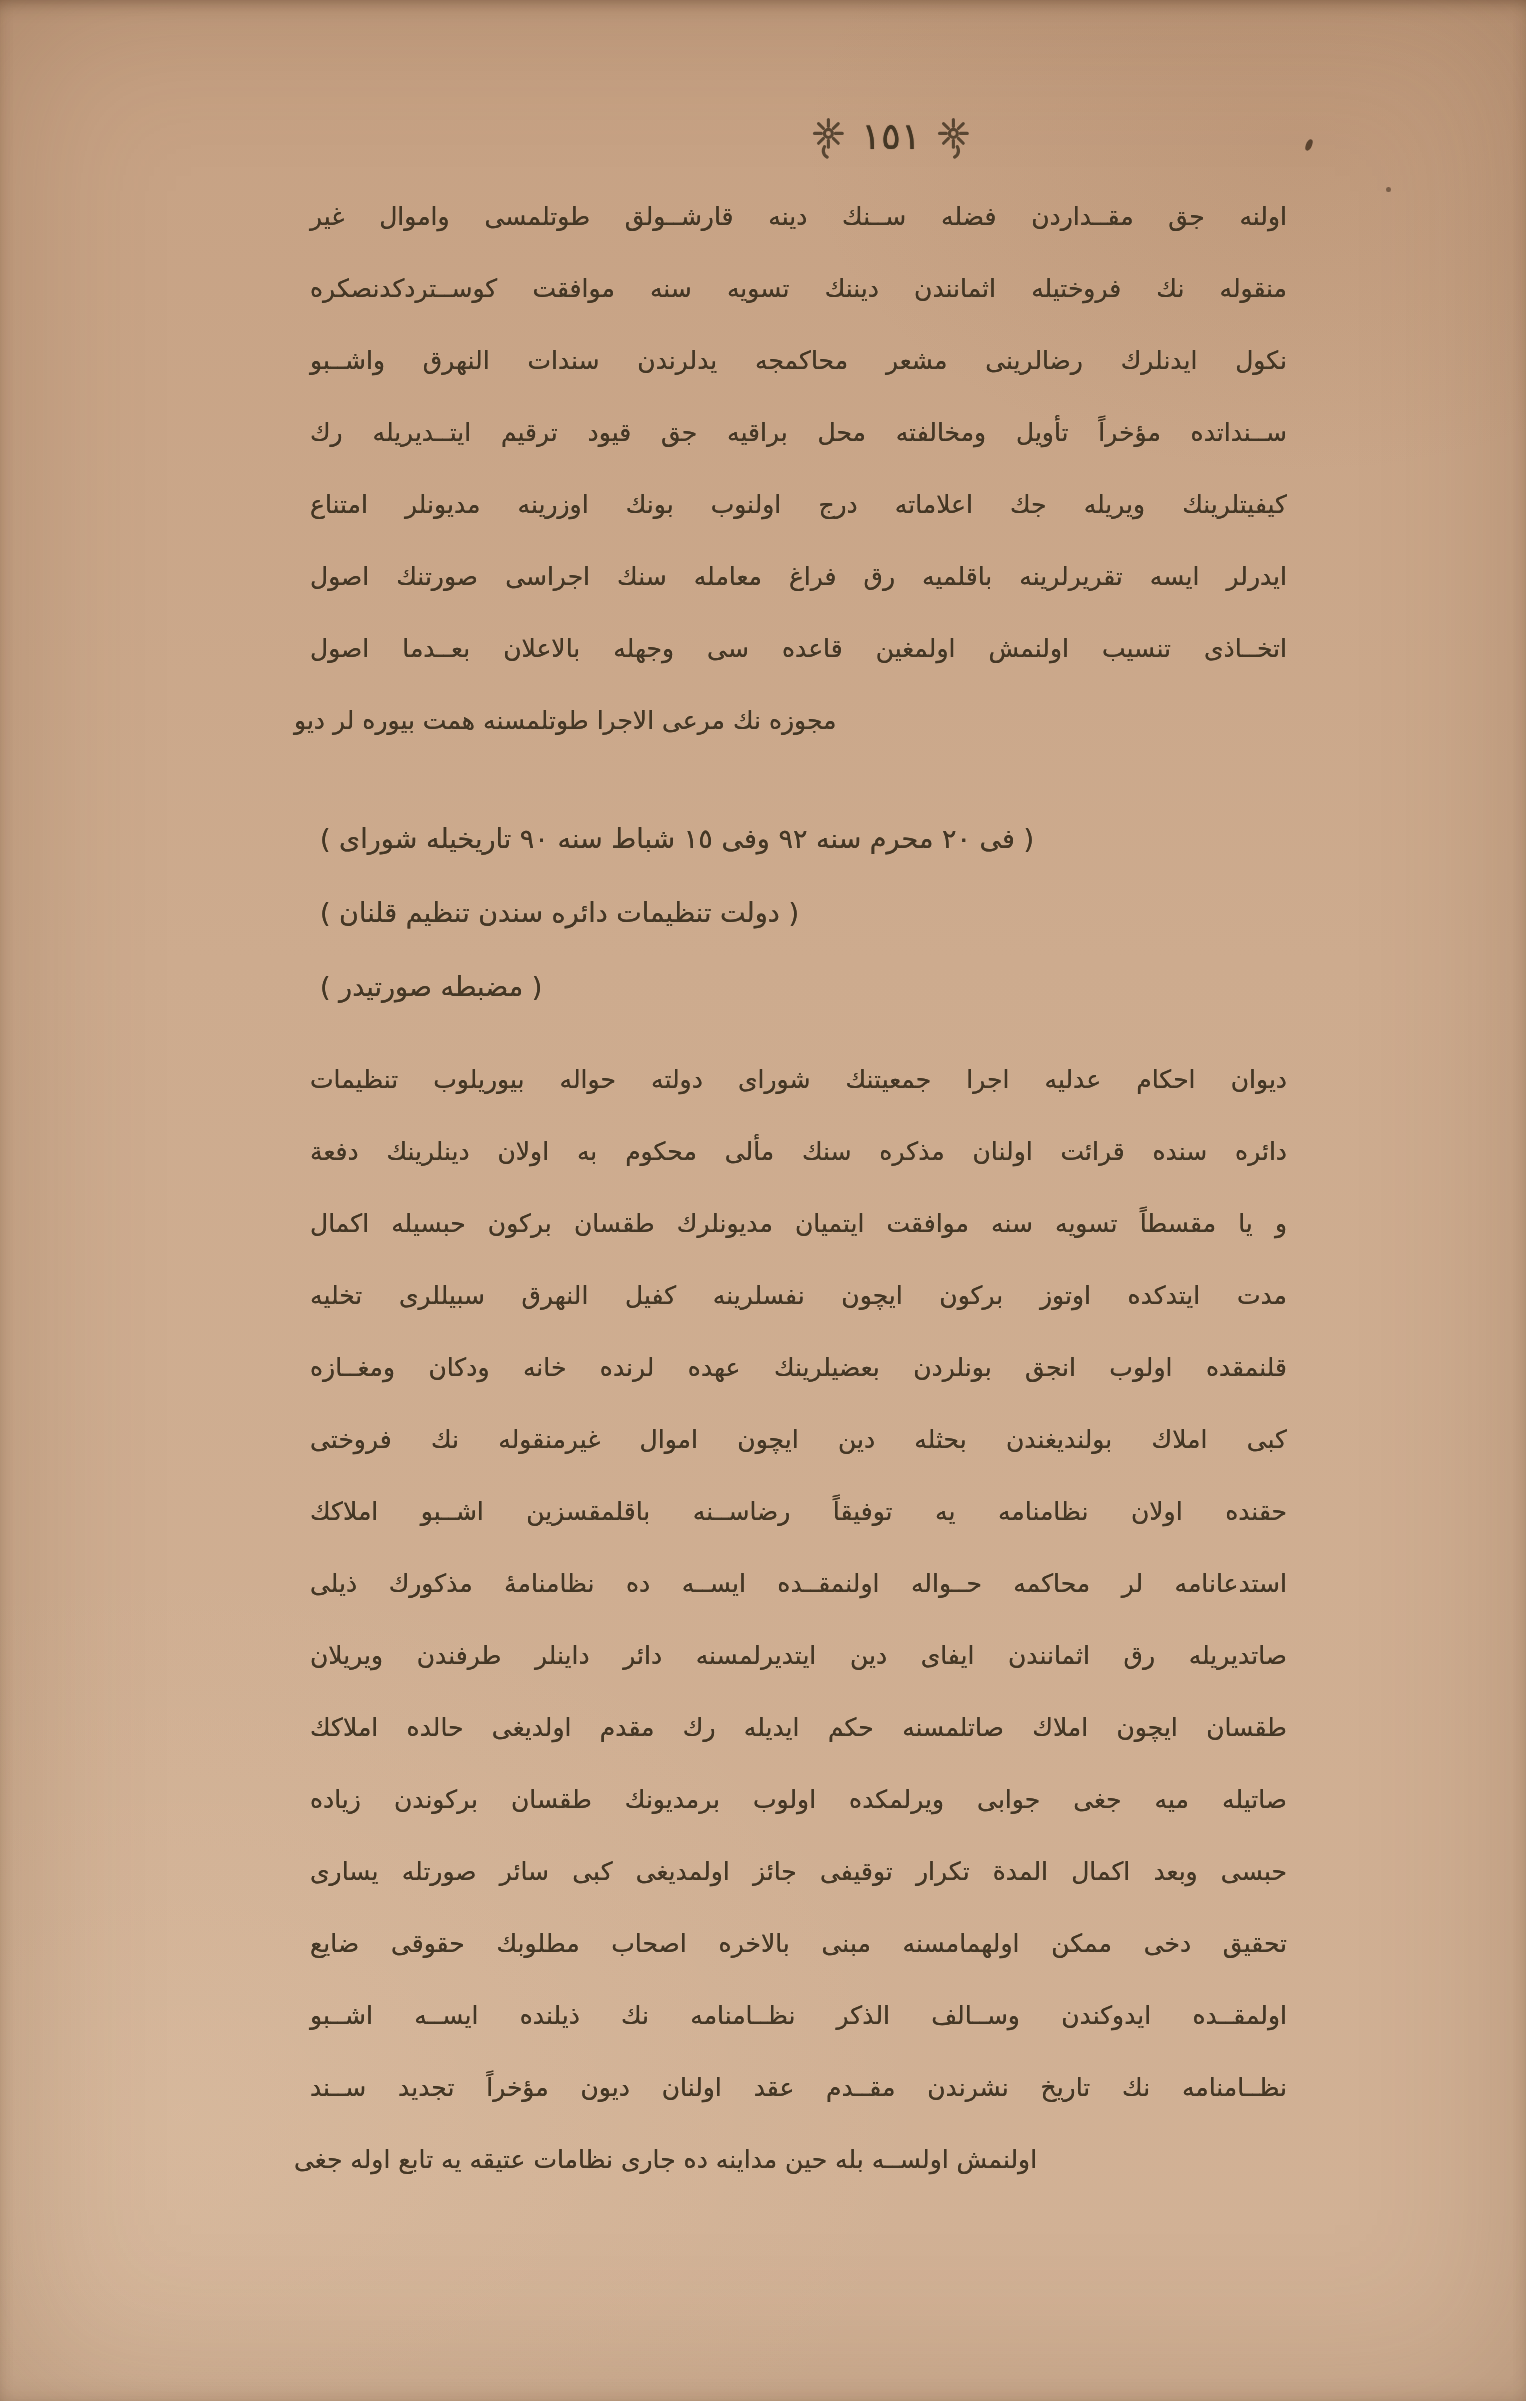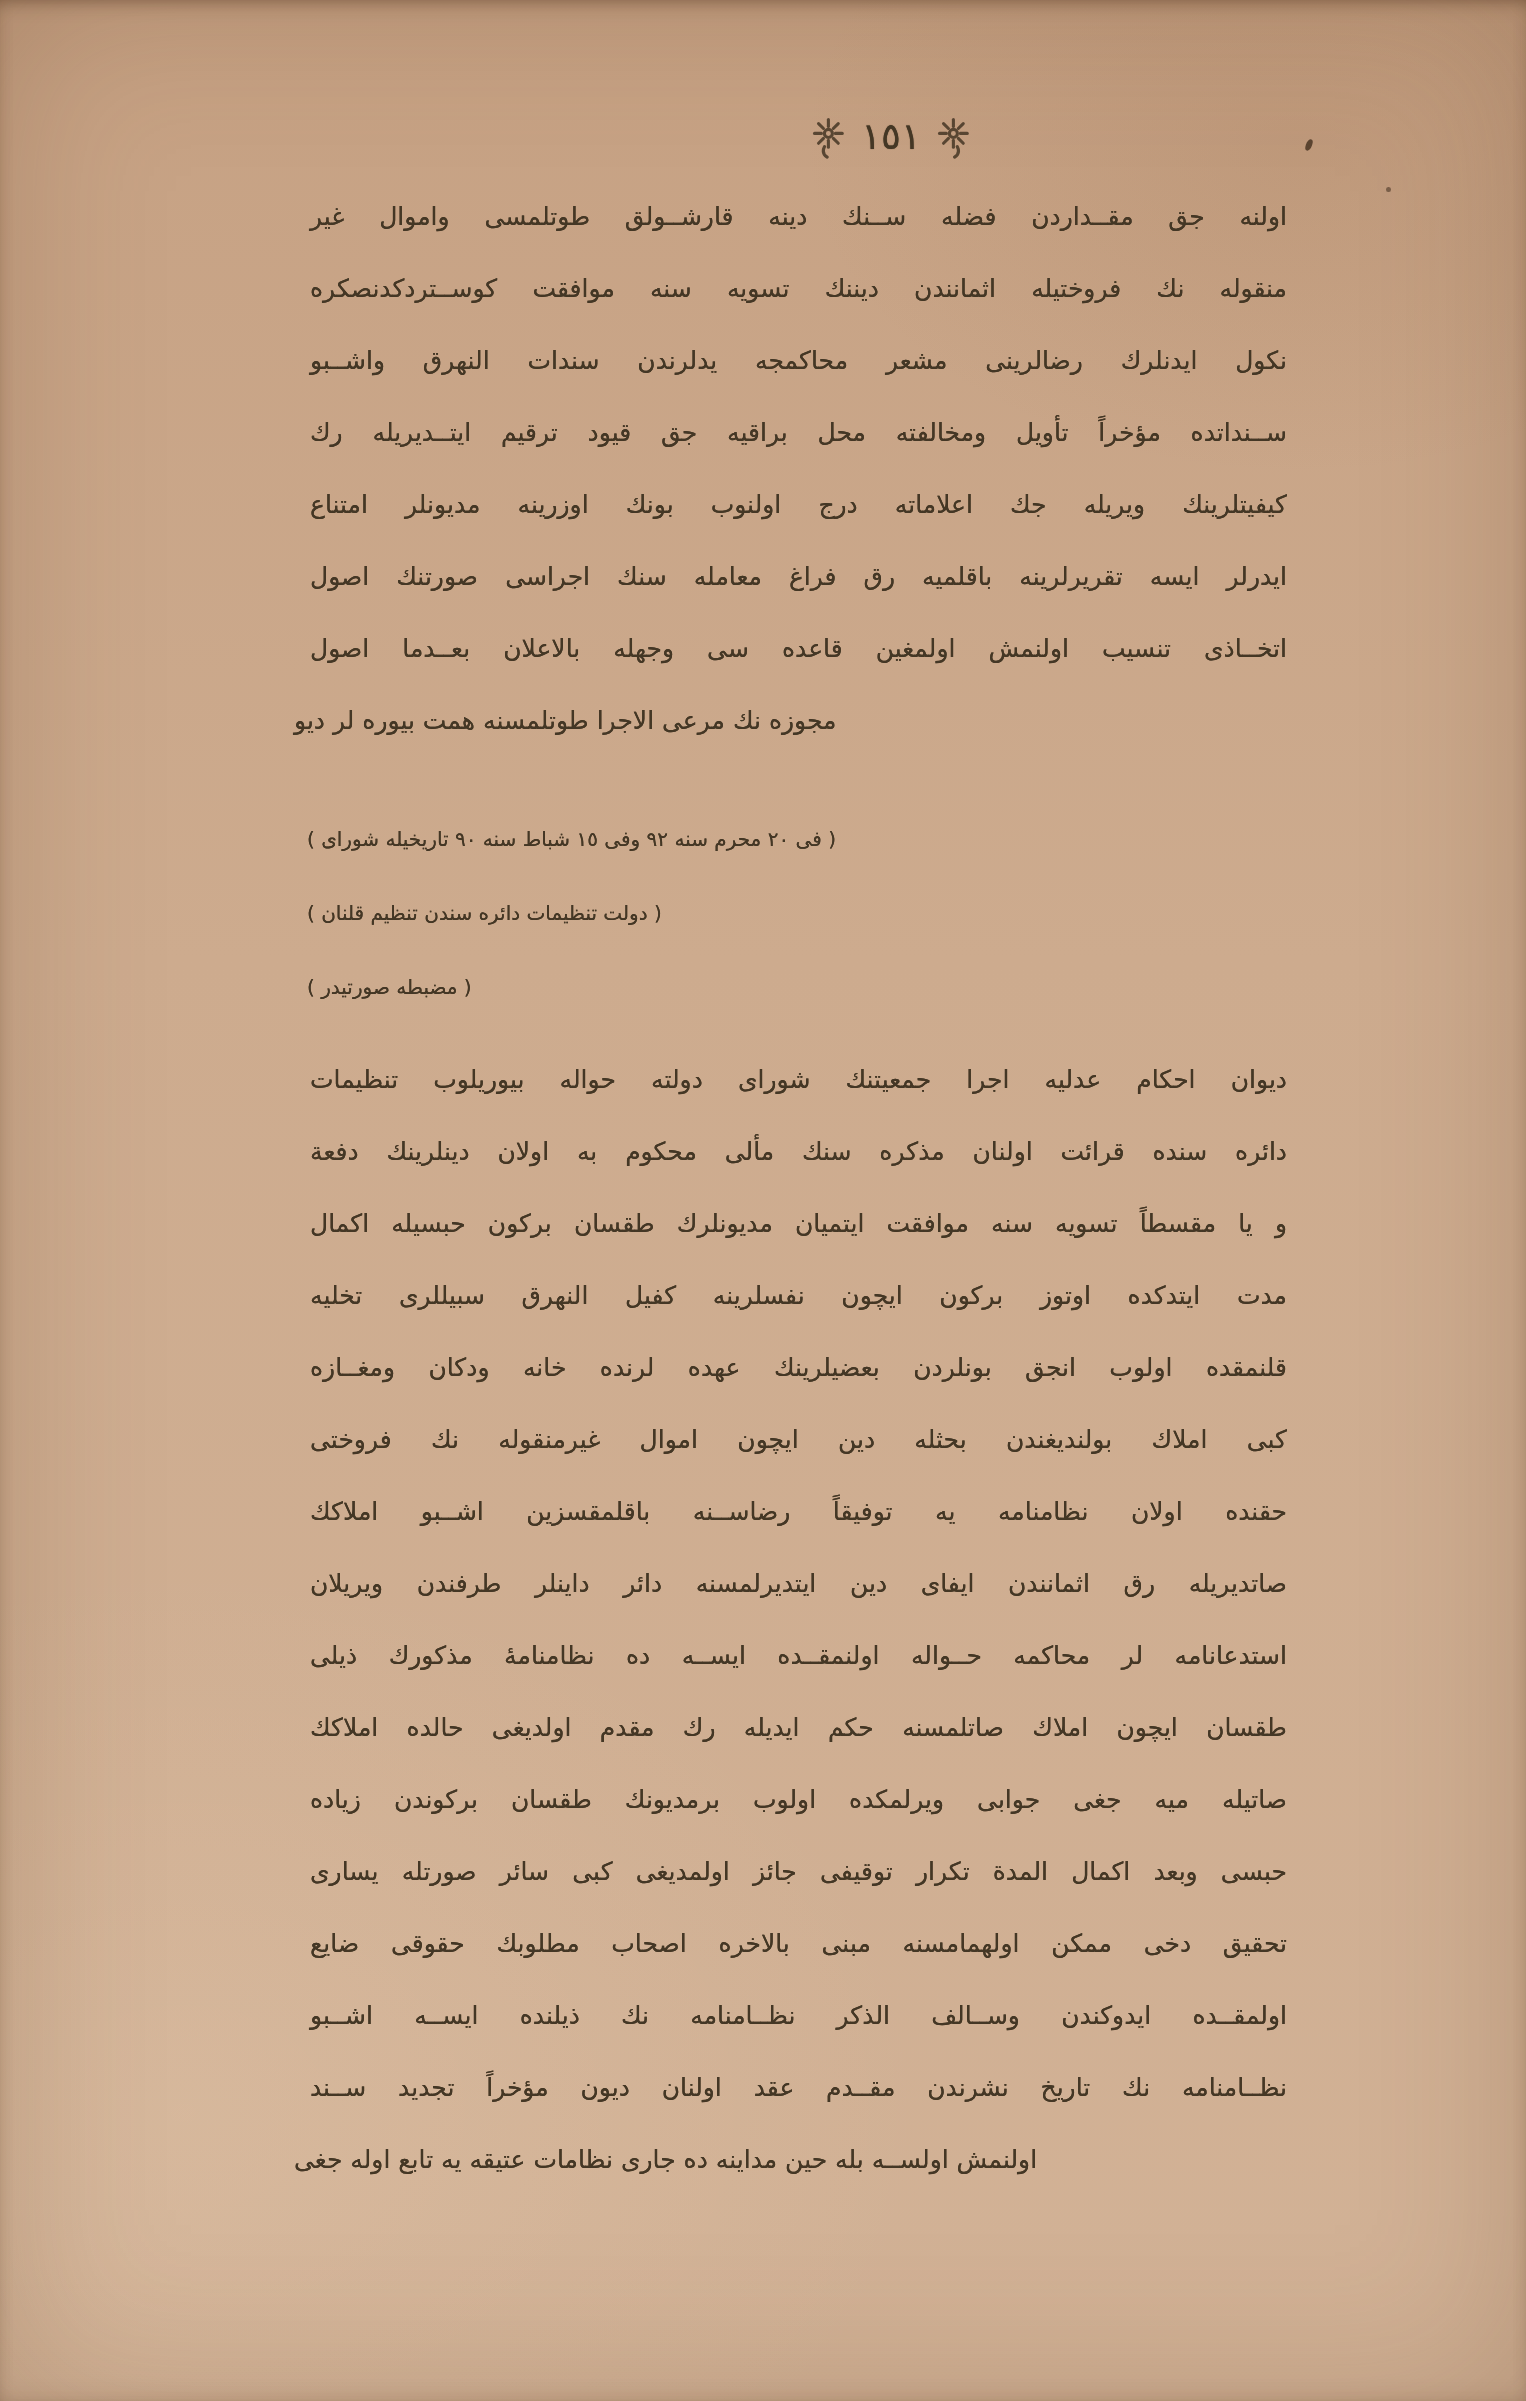--- a/index.html
+++ b/index.html
@@ -46,23 +46,23 @@
   .para {
     position: absolute;
     left: 294px; right: 239px;
     direction: rtl;
     font-size: 25px;
     text-shadow: 0 0 0.6px currentColor;
   }
   #paragraph-1 { top: 181px; }
   #centered-heading {
     top: 802px;
-    left: 307px; right: 156px;
+    left: 320px; right: 156px;
     text-align: center;
-    font-size: 20px;
+    font-size: 27px;
   }
   #centered-heading .line { height: 74px; line-height: 74px; }
   #paragraph-2 { top: 1044px; }
 
   .line {
     height: 72px;
     line-height: 72px;
     text-align: left;
     white-space: nowrap;
   }
@@ -135,22 +135,22 @@
     </div>
 
   <div id="paragraph-2" class="para">
       <div class="line jl">ديوان احكام عدليه اجرا جمعيتنك شوراى دولته حواله بيوريلوب تنظيمات</div>
       <div class="line jl">دائره سنده قرائت اولنان مذكره سنك مألى محكوم به اولان دينلرينك دفعة</div>
       <div class="line jl">و يا مقسطاً تسويه سنه موافقت ايتميان مديونلرك طقسان بركون حبسيله اكمال</div>
       <div class="line jl">مدت ايتدكده اوتوز بركون ايچون نفسلرينه كفيل النهرق سبيللرى تخليه</div>
       <div class="line jl">قلنمقده اولوب انجق بونلردن بعضيلرينك عهده لرنده خانه ودكان ومغــازه</div>
       <div class="line jl">كبى املاك بولنديغندن بحثله دين ايچون اموال غيرمنقوله نك فروختى</div>
       <div class="line jl">حقنده اولان نظامنامه يه توفيقاً رضاســنه باقلمقسزين اشــبو املاكك</div>
+      <div class="line jl">استدعانامه لر محاكمه حــواله اولنمقــده ايســه ده نظامنامهٔ مذكورك ذيلى</div>
       <div class="line jl">صاتديريله رق اثمانندن ايفاى دين ايتديرلمسنه دائر داينلر طرفندن ويريلان</div>
-      <div class="line jl">استدعانامه لر محاكمه حــواله اولنمقــده ايســه ده نظامنامهٔ مذكورك ذيلى</div>
       <div class="line jl">طقسان ايچون املاك صاتلمسنه حكم ايديله رك مقدم اولديغى حالده املاكك</div>
       <div class="line jl">صاتيله ميه جغى جوابى ويرلمكده اولوب برمديونك طقسان بركوندن زياده</div>
       <div class="line jl">حبسى وبعد اكمال المدة تكرار توقيفى جائز اولمديغى كبى سائر صورتله يسارى</div>
       <div class="line jl">تحقيق دخى ممكن اولهمامسنه مبنى بالاخره اصحاب مطلوبك حقوقى ضايع</div>
       <div class="line jl">اولمقــده ايدوكندن وســالف الذكر نظــامنامه نك ذيلنده ايســه اشــبو</div>
       <div class="line jl">نظــامنامه نك تاريخ نشرندن مقــدم عقد اولنان ديون مؤخراً تجديد ســند</div>
       <div class="line">اولنمش اولســه بله حين مداينه ده جارى نظامات عتيقه يه تابع اوله جغى</div>
     </div>
 
   <div id="speck-1" class="speck"></div>

